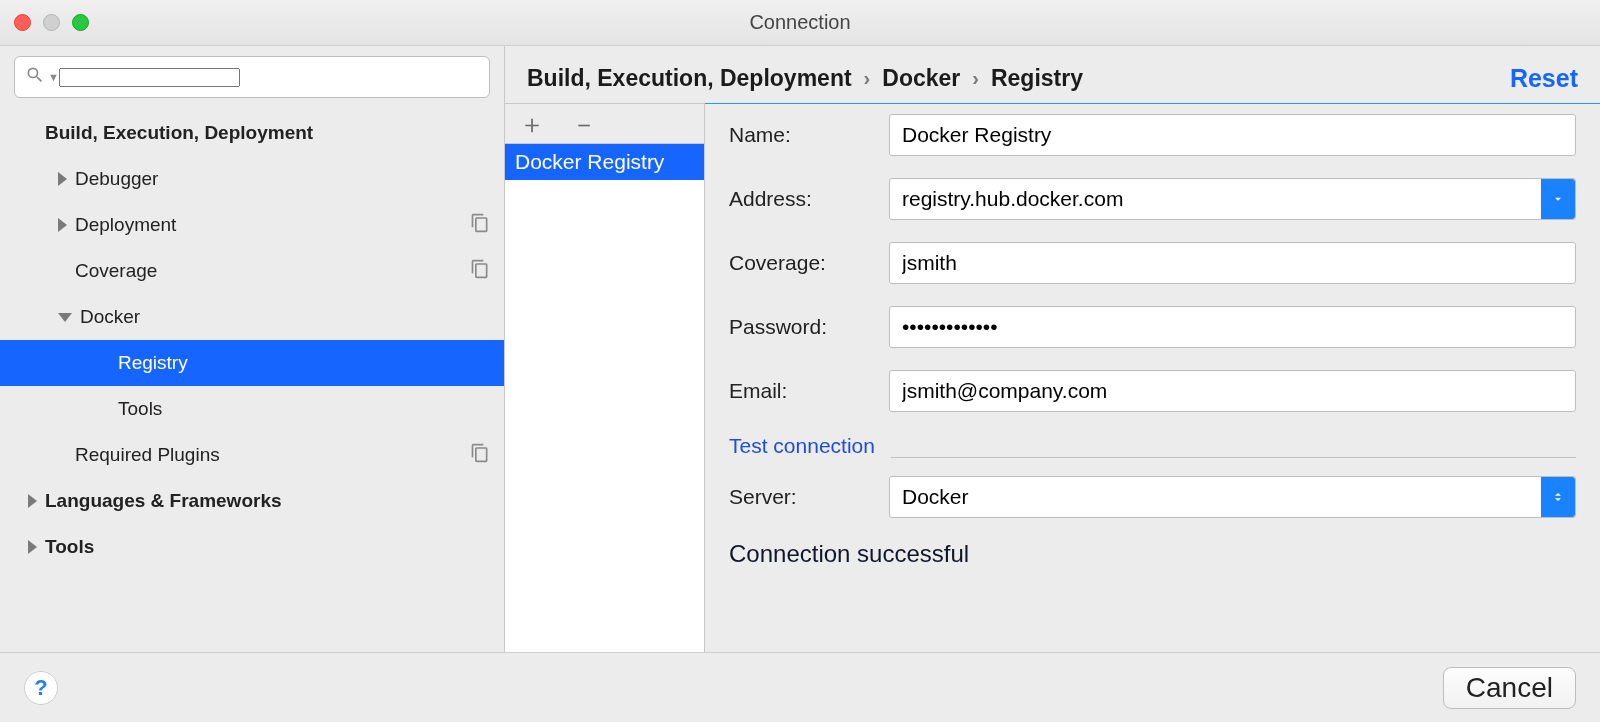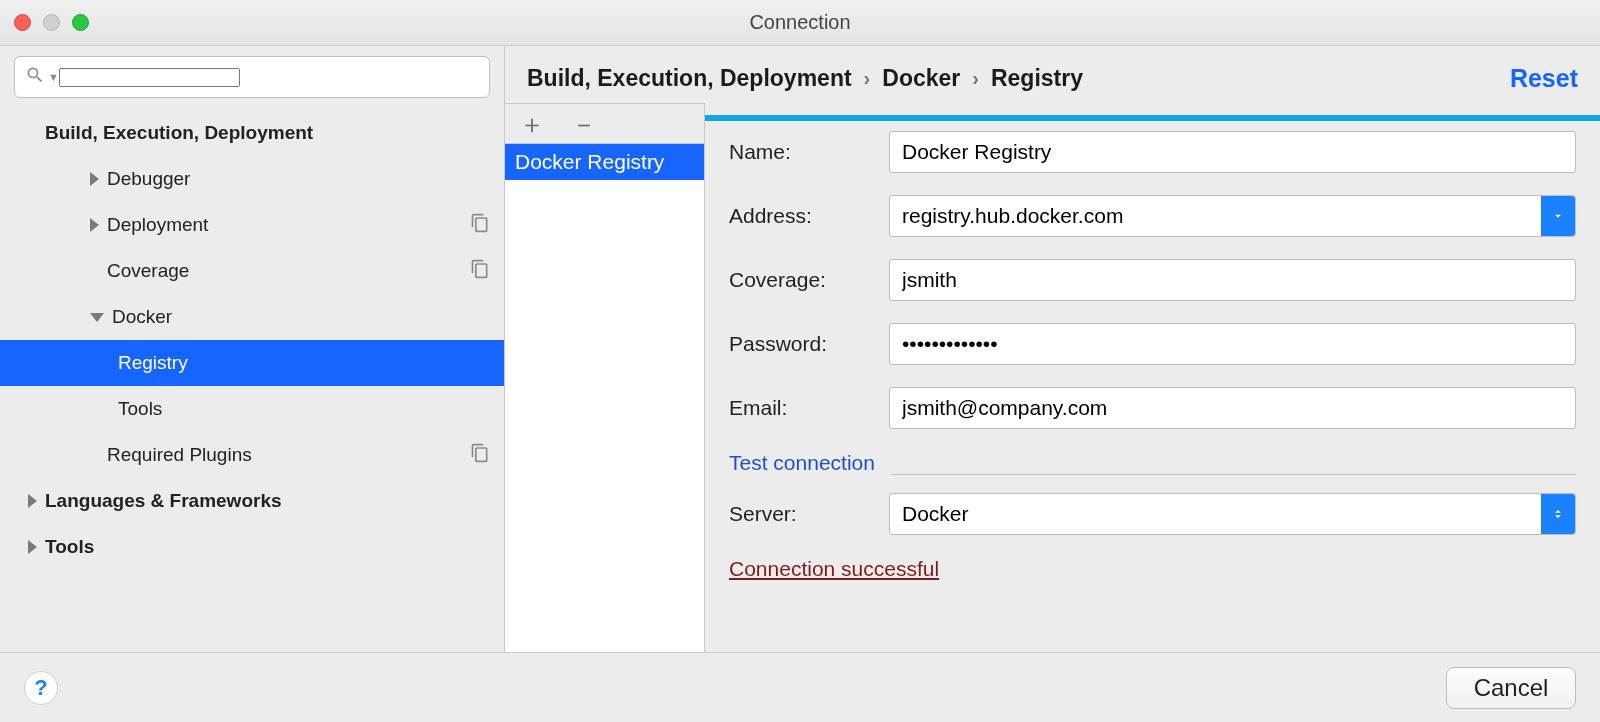--- a/index.html
+++ b/index.html
@@ -53,21 +53,21 @@
     padding-right:14px; gap:8px; cursor:default; position:relative;
   }
   .tree-row .arrow {
     width:0;height:0; margin-left:0;
     border-style:solid;
   }
   .arrow.right { border-width:7px 0 7px 9px; border-color:transparent transparent transparent #7a7a7a;}
   .arrow.down  { border-width:9px 7px 0 7px; border-color:#7a7a7a transparent transparent transparent;}
   .arrow.spacer { width:9px; height:14px; border:none; }
   .lvl0 { padding-left:28px; }
-  .lvl1 { padding-left:90px; }
+  .lvl1 { padding-left:58px; }
   .lvl2 { padding-left:118px; }
   .bold { font-weight:700; }
   .sel { background:#1765ff; color:#fff; }
   .copy-icon {
     margin-left:auto; color:#8a8a8a;
   }
   .copy-icon svg { width:20px; height:20px; fill:#8a8a8a; }
   .main { flex:1; display:flex; flex-direction:column; }
   .crumbbar {
     display:flex; align-items:center;
@@ -85,22 +85,21 @@
   .listtoolbar {
     height:40px; display:flex; align-items:center; gap:26px;
     padding:0 14px; background:#ececec; border-bottom:1px solid #c8c8c8;
   }
   .listtoolbar .sign { font-size:26px; color:#6a6a6a; line-height:1; cursor:default;}
   .listrow {
     background:#1765ff; color:#fff; padding:6px 10px; font-size:21px;
   }
   .formcol {
     flex:1; background:#ececec; padding:10px 24px 0 24px;
-    border-top:6px solid #0ea5e9;
-    margin-top:12px;
+    border-top:1px solid #0ea5e9;
   }
   .form-row { display:flex; align-items:center; margin-bottom:22px; }
   .form-row label { width:160px; font-size:21px; color:#222; }
   .form-row .inp {
     flex:1; height:42px; background:#fff; border:1px solid #bdbdbd;
     border-radius:3px; padding:0 12px; font-size:21px;
     display:flex; align-items:center;
   }
   .form-row input {
     border:none; outline:none; font-size:21px; width:100%; background:transparent;
@@ -111,34 +110,34 @@
     background:#1a82ff; border-radius:0 3px 3px 0;
     display:flex; align-items:center; justify-content:center;
   }
   .combo .btn svg { fill:#fff; width:14px; height:14px; }
   .sorter svg { fill:#fff; }
   .section-label {
     display:flex; align-items:flex-end; gap:16px;
     font-size:21px; color:#1d4ed8; margin:4px 0 18px;
   }
   .section-label .line { flex:1; height:1px; background:#c0c0c0;}
-  .status { font-size:21px; color:#7f1d1d;text-decoration:underline; }
+  .status { font-size:24px; color:#0f172a; }
   .footer {
     height:70px; background:#ececec; border-top:1px solid #cfcfcf;
     display:flex; align-items:center; padding:0 24px; gap:20px;
   }
   .help {
     width:34px; height:34px; border-radius:50%; background:#fff;
     border:1px solid #cfcfcf; display:flex; align-items:center; justify-content:center;
     color:#1a82ff; font-weight:700; font-size:22px;
   }
   .footer .spacer { flex:1; }
   .btn-std {
     min-width:130px; height:42px; border-radius:8px; border:1px solid #bdbdbd;
-    background:linear-gradient(#fdfdfd,#f1f1f1); font-size:24px; color:#222;
+    background:linear-gradient(#fdfdfd,#f1f1f1); font-size:28px; color:#222;
     display:flex; align-items:center; justify-content:center; padding:0 22px;
   }
   .btn-primary {
     background:linear-gradient(#4ea0ff,#1f7bff); border:1px solid #1a6ff0; color:#fff;
   }
   .und { text-decoration:underline; text-decoration-thickness:1px; }
 </style>
 </head>
 <body>
 

